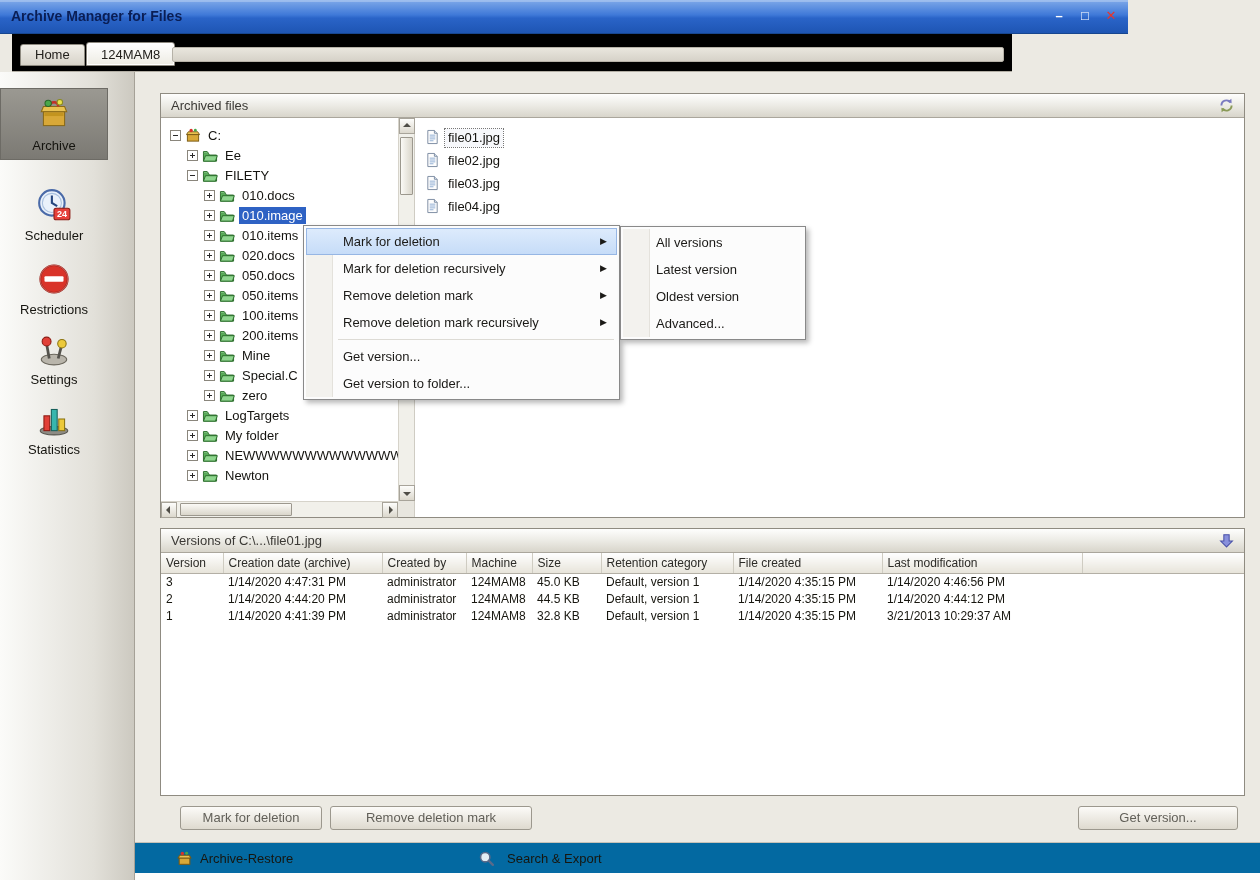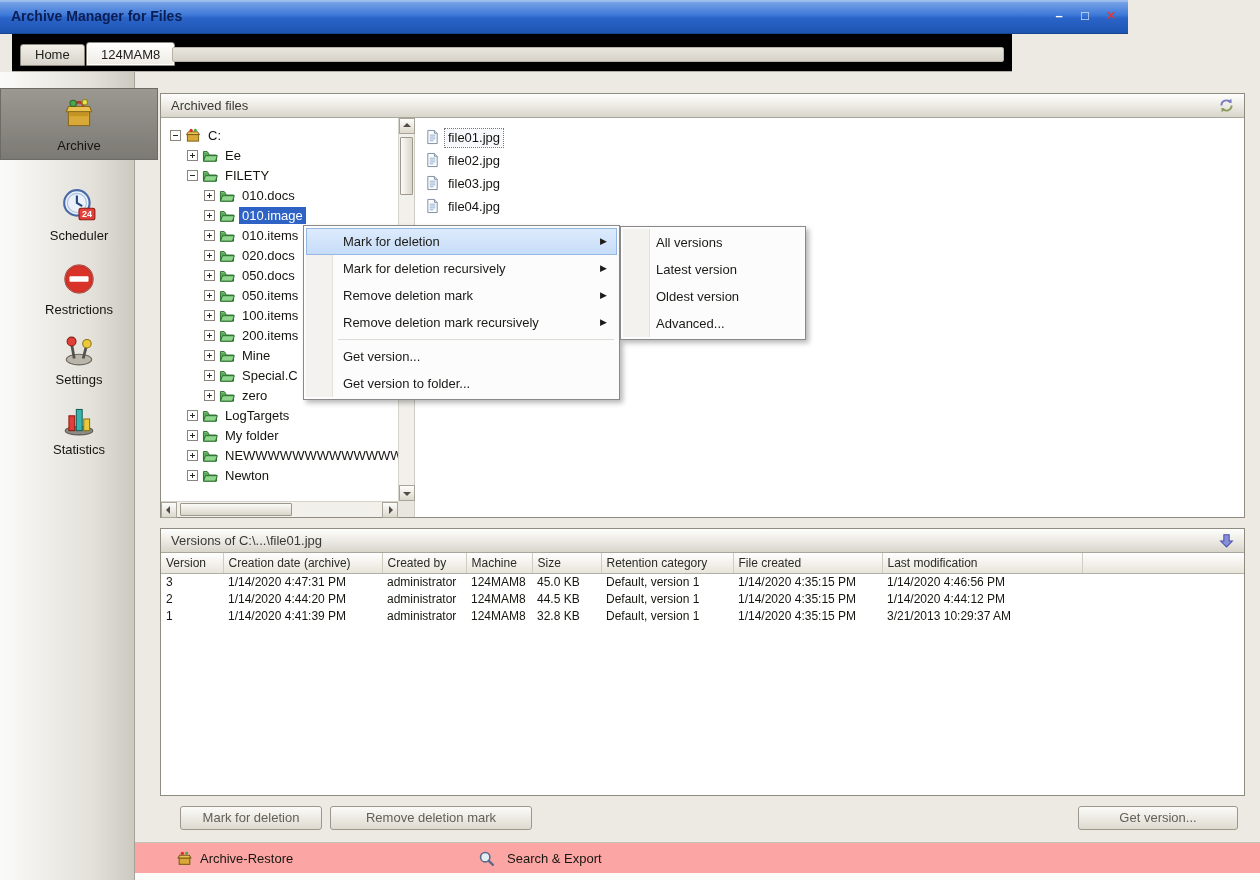--- a/index.html
+++ b/index.html
@@ -22,21 +22,21 @@
   .tab { position:absolute; bottom:5px; height:22px; padding:2px 14px 0; border:1px solid #8d897f;
     border-radius:3px 3px 0 0; background:linear-gradient(180deg,#f1efe9,#d7d3c9); color:#23211d; cursor:pointer; }
   .tab.active { left:74px; bottom:5px; height:24px; padding-top:4px; background:linear-gradient(180deg,#ffffff,#edebe3); box-shadow:inset 0 0 0 1px #fff; }
   .tab.home { left:8px; }
   .tab-groove { position:absolute; left:160px; right:8px; bottom:9px; height:15px; border:1px solid #b6b2a8; border-radius:2px;
     background:linear-gradient(180deg,#e9e6de,#d6d2c8); }
 
   
   .sidebar { position:absolute; left:0; top:72px; width:135px; bottom:0;
     background:linear-gradient(90deg,#fbfbf9 0%,#e2e0d9 70%,#ccc9c0 100%); border-right:1px solid #a5a197; }
-  .side-item { position:absolute; left:0; width:158px; text-align:center; padding:9px 0 7px; color:#15140f; cursor:pointer; }
+  .side-item { position:absolute; left:0; width:108px; text-align:center; padding:9px 0 7px; color:#15140f; cursor:pointer; }
   .side-item .icn { display:block; margin:0 auto 5px; width:36px; height:36px; }
   .side-item.selected { background:linear-gradient(180deg,#9b9992,#7b7973); box-shadow:inset 0 0 0 1px #6d6b65; }
   .si-archive { top:16px; } .si-scheduler { top:106px; } .si-restrictions { top:180px; }
   .si-settings { top:250px; } .si-statistics { top:320px; }
 
   
   .panel { position:absolute; border:1px solid #8f8b81; background:#fff; }
   .panel-header { height:24px; background:linear-gradient(180deg,#fefefd 0%,#ecebe5 50%,#d8d5cb 100%);
     border-bottom:1px solid #aaa69c; position:relative; }
   .panel-header .ptitle { position:absolute; left:10px; top:4px; color:#3b3935; font-size:13px; }
@@ -100,21 +100,21 @@
   .vtable td { height:17px; padding:0 5px; color:#17160f; white-space:nowrap; overflow:hidden; }
 
   
   .btn { position:absolute; height:24px; border:1px solid #9c988e; border-radius:3px;
     background:linear-gradient(180deg,#fcfbf8,#dedacf); color:#615f58; text-align:center; line-height:22px; cursor:pointer; font-size:13px; }
   .btn-mark { left:180px; top:806px; width:142px; }
   .btn-remove { left:330px; top:806px; width:202px; }
   .btn-get { left:1078px; top:806px; width:160px; }
 
   
-  .bottom-bar { position:absolute; left:135px; right:0; top:842px; bottom:0; background:#fca5a5; border-top:1px solid #c6c2b8;padding-left:44px; }
+  .bottom-bar { position:absolute; left:135px; right:0; top:842px; bottom:0; background:#0369a1; border-top:1px solid #c6c2b8;padding-left:44px; }
   .bottom-bar .white-strip { position:absolute; left:0; right:0; bottom:0; height:7px; background:#fcfcfa; }
   .btab { position:absolute; top:2px; height:27px; display:flex; align-items:center; gap:7px; padding:0 13px; color:#17160f; cursor:pointer; z-index:1; }
   .btab .bticon { width:17px; height:17px; flex:none; }
   .btab.active { background:#fdfdfb; border:1px solid #9d998f; border-top-color:#c6c2b8; top:1px; height:30px; z-index:2; }
   .bt-ar { left:28px; } .bt-av { left:186px;margin-top:40px; } .bt-se { left:330px;gap:12px; }
 </style>
 </head>
 <body>
 
 <svg style="position:absolute;width:0;height:0" aria-hidden="true">

